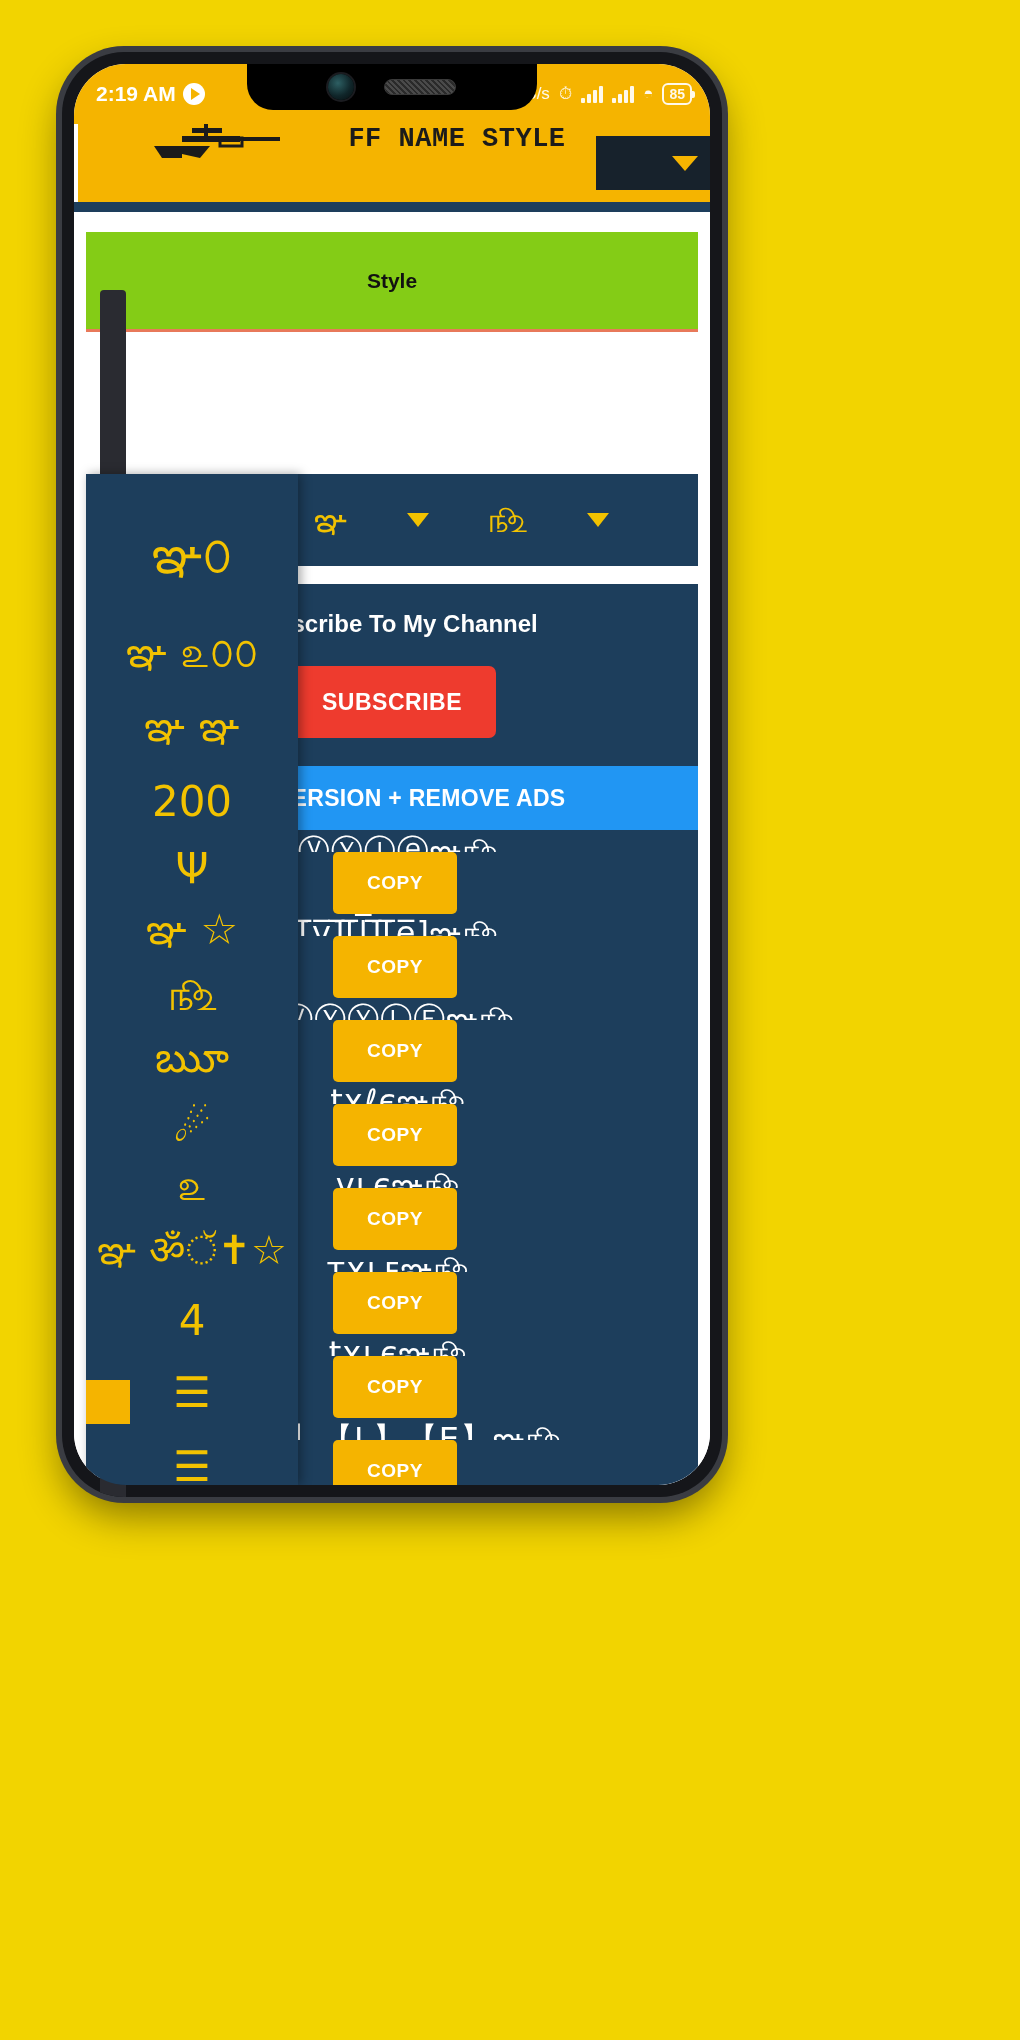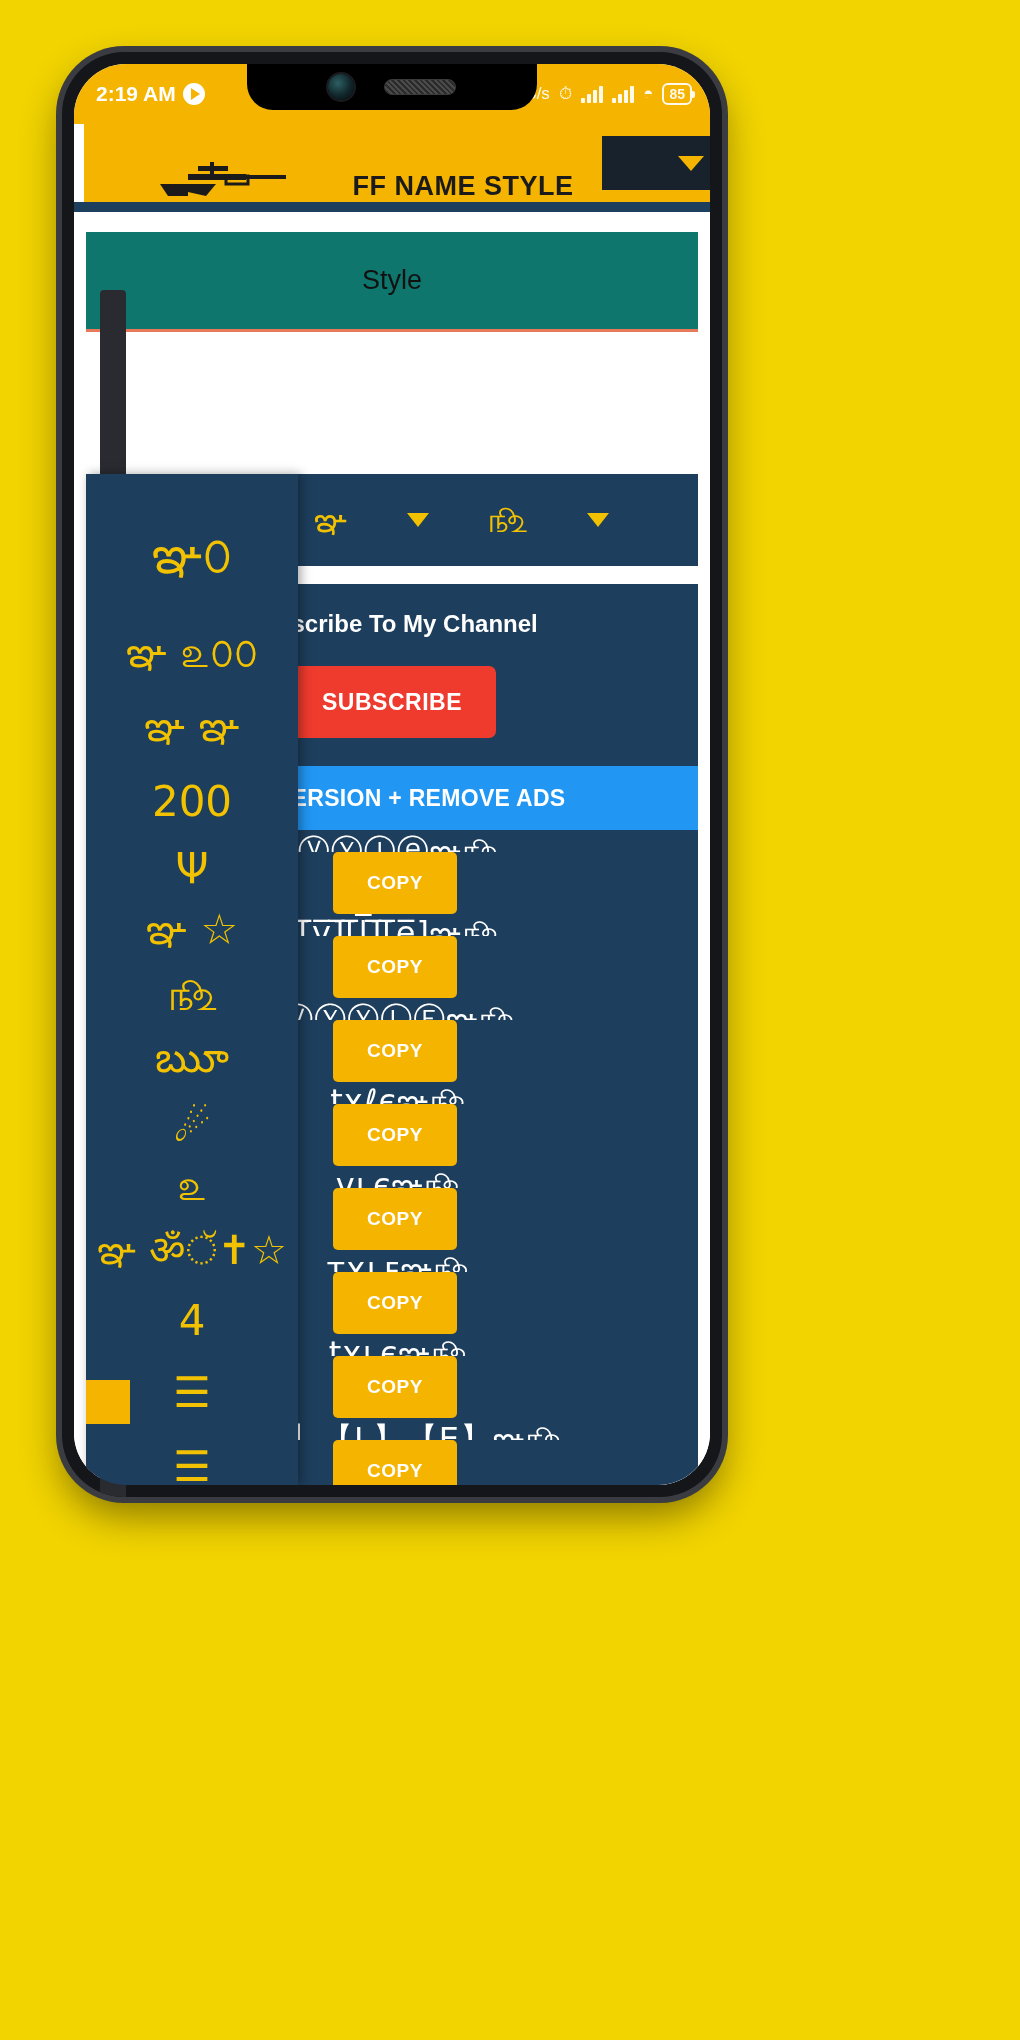--- a/index.html
+++ b/index.html
@@ -97,24 +97,25 @@
     padding: 1px 5px; font-size: 14px; font-weight: bold;
     position: relative;
   }
   .batt::after {
     content:""; position:absolute; right:-5px; top:6px;
     width:3px; height:7px; background:#fff; border-radius:0 2px 2px 0;
   }
 
   
   #appbar {
-    position: absolute; left: 10px; top: 60px; width: 100%; height: 78px;
+    position: absolute; left: 4px; top: 60px; width: 100%; height: 78px;
     background: #F5B400;
-    display: flex; align-items: flex-end;
+    display: flex; align-items: flex-start;
     z-index: 18;
+    font-family: Liberation Mono, monospace;
   }
   #app-logo { margin-left: 74px; width: 132px; height: 40px; }
   #app-title {
     flex: 1; text-align: center;
     font-size: 27px; font-weight: bold; color: #1b1b1b;
     letter-spacing: .5px;
     margin-right: 84px;
   }
   #appbar-menu {
     position: absolute; right: 0; top: 12px;
@@ -137,23 +138,23 @@
   
   #content {
     position: absolute; left: 0; top: 148px;
     width: 100%; height: 1273px;
     background: #ffffff;
     overflow: hidden;
   }
   #spinner-box {
     margin: 20px 12px 0 12px;
     height: 100px;
-    background: #0f766e;
+    background: #84cc16;
     display: flex; align-items: center; justify-content: center;
-    font-size: 27px; font-weight: normal; color: #111;
+    font-size: 21px; font-weight: bold; color: #111;
     border-bottom: 3px solid #E8795A;
   }
   #hint {
     text-align: center;
     font-size: 24px; font-weight: bold;
     color: #1c2b3a;
     padding: 22px 0 20px 0;
     white-space: nowrap;
   }
 

